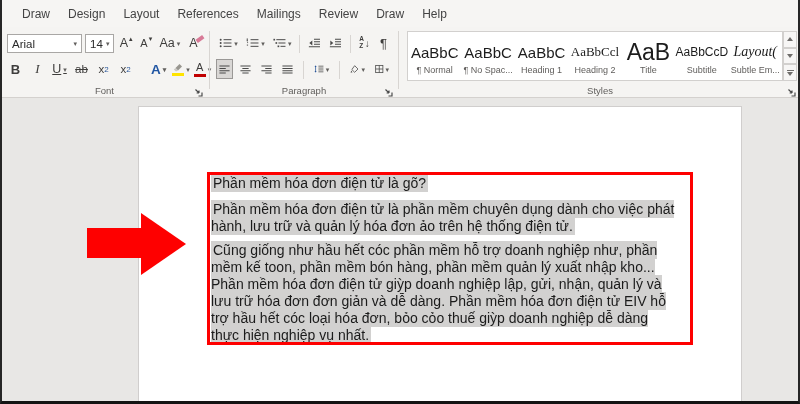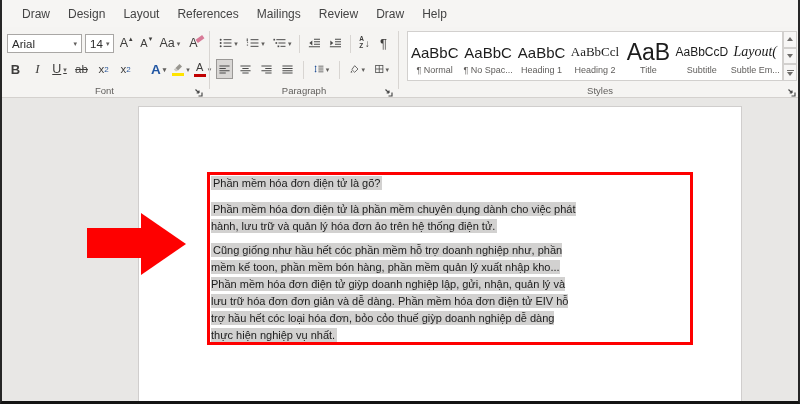--- a/index.html
+++ b/index.html
@@ -84,21 +84,21 @@
   .tri-more .bar { width:7px; height:1px; background:#6e6c6a; }
 
   
   .docarea { position:absolute; left:2px; right:2px; top:98px; bottom:0;
              background:#e8e7e5; }
   .page { position:absolute; left:136px; top:8px; width:604px; height:298px;
           background:#fff; border:1px solid #d0cecd; border-bottom:none; }
   .redbox { position:absolute; left:68px; top:65px; width:486px; height:173px;
             border:3px solid #fe0000; z-index:5; }
   .doctext { position:absolute; left:72px; top:68px; width:500px;
-             font-size:11px; line-height:17px; color:#1b1b1b; z-index:4; }
+             font-size:14px; line-height:17px; color:#1b1b1b; z-index:4; }
   .doctext p { margin:0; }
   .doctext p + p.p2 { margin-top:9px; }
   .doctext p + p.p3 { margin-top:7px; }
   .hl { background:#d2d1d0; white-space:pre-line; padding:1px 2px; }
 
   
   .arrow-shaft { position:absolute; left:87px; top:228px; width:55px; height:30px;
                  background:#fe0000; z-index:10; }
   .arrow-head { position:absolute; left:141px; top:213px; width:0; height:0;
                 border-top:31px solid transparent; border-bottom:31px solid transparent;

